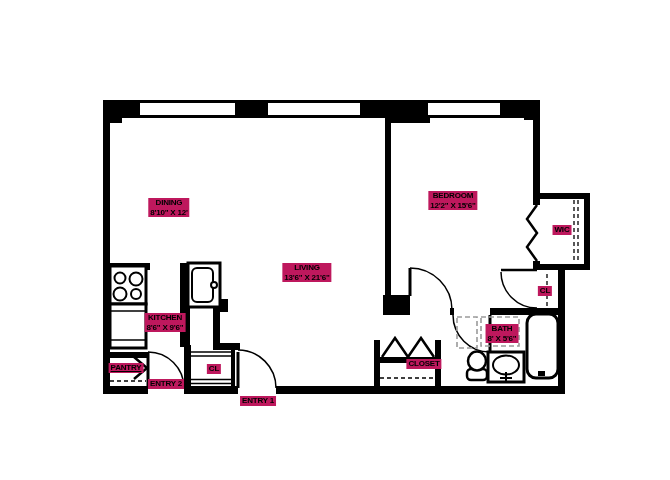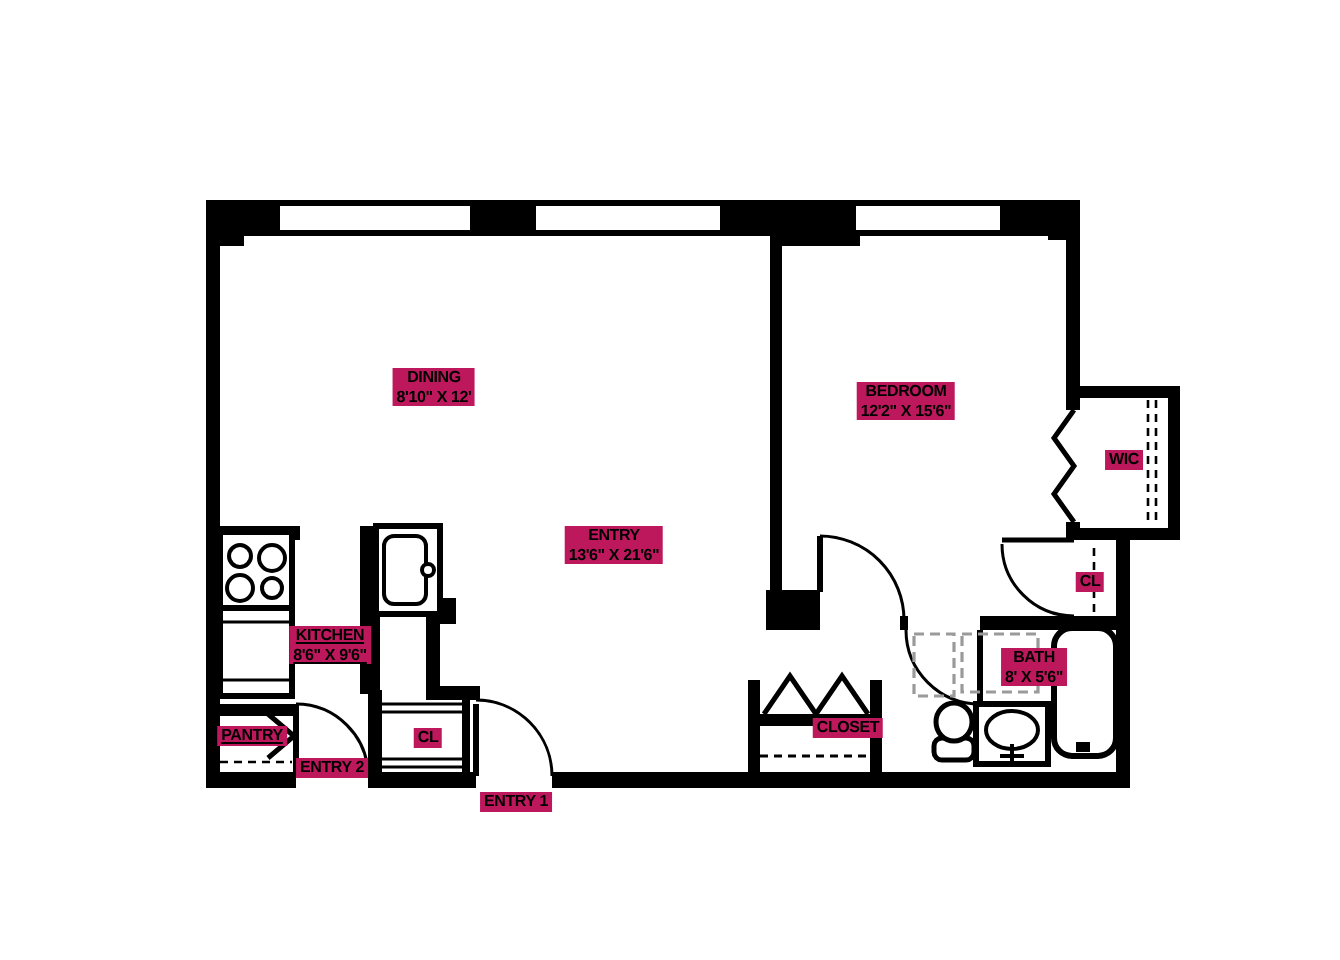--- a/index.html
+++ b/index.html
@@ -162,41 +162,41 @@
       <rect x="467" y="369" width="20" height="11" rx="4" fill="#fff" stroke="#000" stroke-width="2.5"></rect>
       <ellipse cx="477" cy="361" rx="9" ry="9.5" fill="#fff" stroke="#000" stroke-width="2.5"></ellipse>
     </g>
     <g fill="none" stroke="#9a9a9a" stroke-width="1.6" stroke-dasharray="5,3">
       <rect x="457" y="317" width="20" height="31"></rect>
       <rect x="481" y="317" width="38" height="29"></rect>
     </g>
 
   </svg>
 
-  <div class="lbl" style="left:169px;top:184px;margin-left:48px;">
+  <div class="lbl" style="left:169px;top:198px;">
     <span>DINING</span>
     <span>8'10" X 12'</span>
   </div>
 
   <div class="lbl" style="left:453px;top:191px;">
     <span>BEDROOM</span>
     <span>12'2" X 15'6"</span>
   </div>
 
   <div class="lbl" style="left:307px;top:263px;">
-    <span>ENTRY</span>
+    <span>LIVING</span>
     <span>13'6" X 21'6"</span>
   </div>
 
-  <div class="lbl" style="left:165px;top:313px;text-decoration:underline;">
+  <div class="lbl" style="left:165px;top:313px;">
     <span>KITCHEN</span>
     <span>8'6" X 9'6"</span>
   </div>
 
-  <div class="lbl" style="left:517px;top:324px;">
+  <div class="lbl" style="left:502px;top:324px;">
     <span>BATH</span>
     <span>8' X 5'6"</span>
   </div>
 
   <div class="lbl" style="left:562px;top:225px;">
     <span>WIC</span>
   </div>
 
   <div class="lbl" style="left:545px;top:286px;">
     <span>CL</span>

